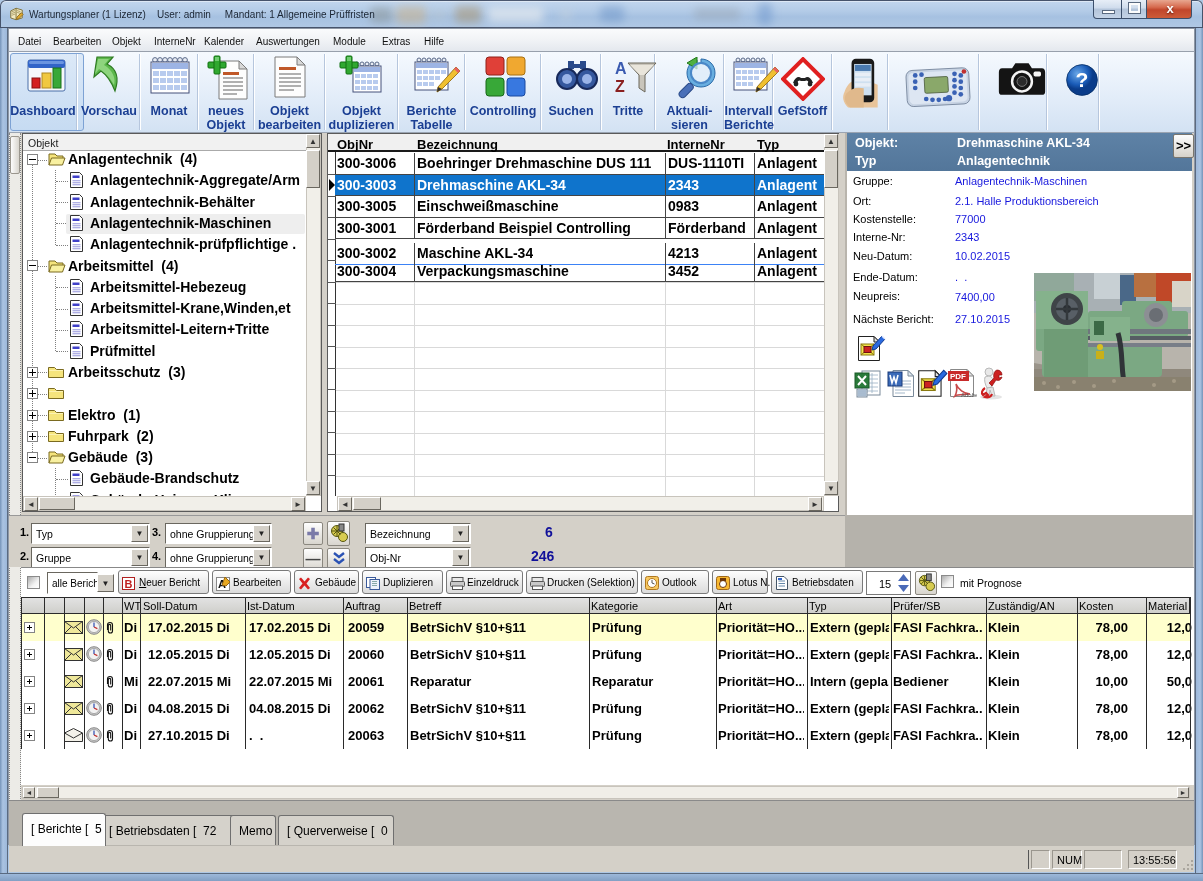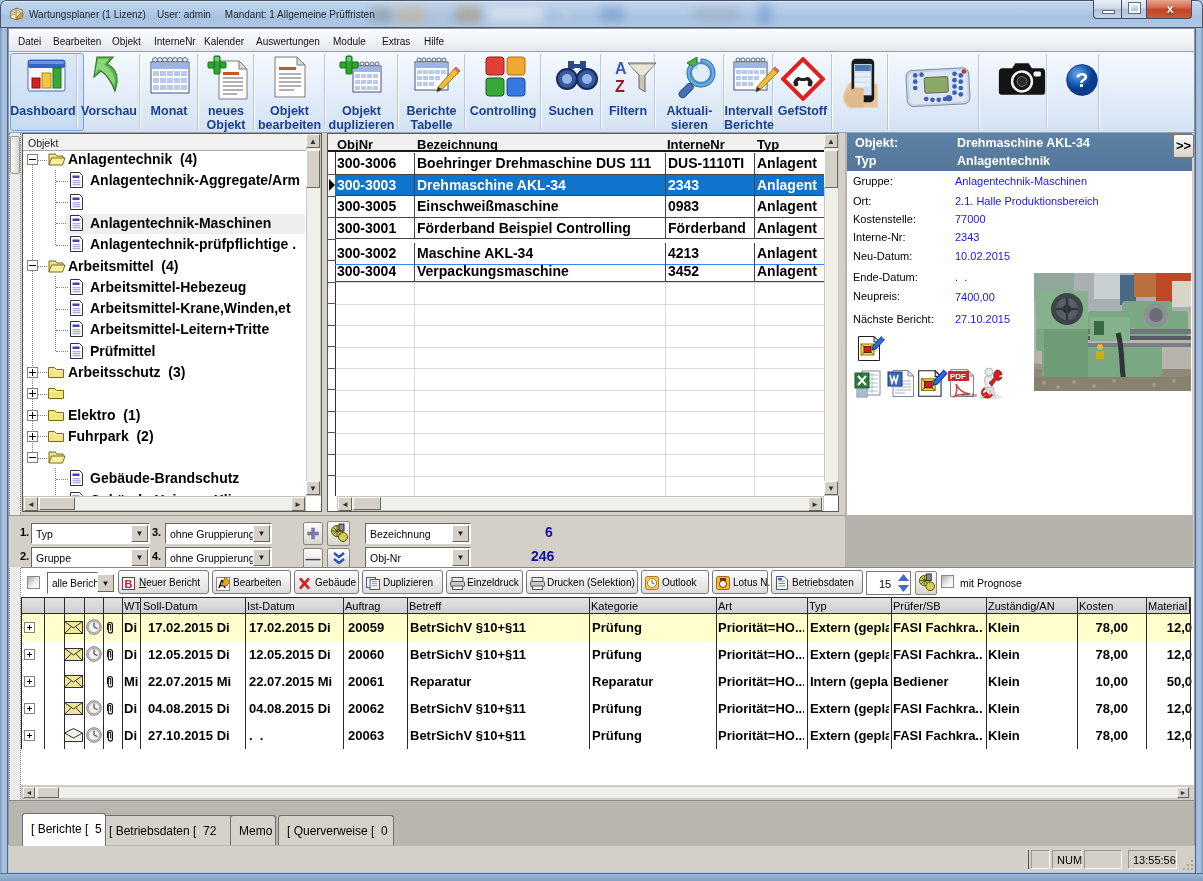--- a/index.html
+++ b/index.html
@@ -169,21 +169,21 @@
 
     <div class="tlabel" style="left:-6px;width:80px">Dashboard</div>
     <div class="tlabel" style="left:68px;width:64px">Vorschau</div>
     <div class="tlabel" style="left:131px;width:58px">Monat</div>
     <div class="tlabel" style="left:189px;width:56px">neues<br>Objekt</div>
     <div class="tlabel" style="left:245px;width:71px">Objekt<br>bearbeiten</div>
     <div class="tlabel" style="left:316px;width:73px">Objekt<br>duplizieren</div>
     <div class="tlabel" style="left:389px;width:67px">Berichte<br>Tabelle</div>
     <div class="tlabel" style="left:456px;width:76px">Controlling</div>
     <div class="tlabel" style="left:532px;width:60px">Suchen</div>
-    <div class="tlabel" style="left:592px;width:54px">Filtern</div>
+    <div class="tlabel" style="left:592px;width:54px">Tritte</div>
     <div class="tlabel" style="left:646px;width:69px">Aktuali-<br>sieren</div>
     <div class="tlabel" style="left:715px;width:49px">Intervall<br>Berichte</div>
     <div class="tlabel" style="left:764px;width:59px">GefStoff</div>
 
     <svg class="ticon" style="left:18px" width="40" height="44" viewBox="0 0 40 44">
       <rect x="1" y="5" width="37" height="31" rx="2" fill="#f6f8fb" stroke="#4a6ea8"></rect>
       <rect x="1" y="5" width="37" height="8" rx="2" fill="#3264c8"></rect>
       <rect x="2" y="6" width="35" height="3" rx="1.5" fill="#6a94e0"></rect>
       <rect x="5" y="23" width="8" height="10" fill="#d42020" stroke="#8a1010"></rect>
       <rect x="15" y="18" width="9" height="15" fill="#f0c840" stroke="#b08820"></rect>
@@ -478,20 +478,21 @@
 <div class="trow" style="left:45px;top:-1px;width:237px">Anlagentechnik&nbsp; (4)</div>
 <div style="position:absolute;left:33px;top:29px;width:12px;height:1px;border-top:1px dotted #808080"></div>
 <svg style="position:absolute;left:47px;top:20px" width="14" height="16">
           <use href="#doc"></use>
         </svg>
 <div class="trow" style="left:67px;top:20px;width:215px">Anlagentechnik-Aggregate/Arm</div>
 <div style="position:absolute;left:33px;top:50px;width:12px;height:1px;border-top:1px dotted #808080"></div>
 <svg style="position:absolute;left:47px;top:42px" width="14" height="16">
           <use href="#doc"></use>
         </svg>
+<div class="trow" style="left:67px;top:42px;width:215px">Anlagentechnik-Behälter</div>
 <div style="position:absolute;left:33px;top:71px;width:12px;height:1px;border-top:1px dotted #808080"></div>
 <div style="position:absolute;left:43px;top:62px;width:239px;height:20px;background:#eeeeee;border-radius:2px"></div>
 <svg style="position:absolute;left:47px;top:63px" width="14" height="16">
           <use href="#doc"></use>
         </svg>
 <div class="trow" style="left:67px;top:63px;width:215px">Anlagentechnik-Maschinen</div>
 <div style="position:absolute;left:33px;top:93px;width:12px;height:1px;border-top:1px dotted #808080"></div>
 <svg style="position:absolute;left:47px;top:84px" width="14" height="16">
           <use href="#doc"></use>
         </svg>
@@ -543,20 +544,21 @@
 <div class="expbox plus" style="left:4px;top:279px"></div>
 <svg style="position:absolute;left:24px;top:276px" width="19" height="16">
           <use href="#fold_c"></use>
         </svg>
 <div class="trow" style="left:45px;top:276px;width:237px">Fuhrpark&nbsp; (2)</div>
 <div style="position:absolute;left:15px;top:306px;width:9px;height:1px;border-top:1px dotted #808080"></div>
 <div class="expbox minus" style="left:4px;top:300px"></div>
 <svg style="position:absolute;left:24px;top:297px" width="19" height="16">
           <use href="#fold_o"></use>
         </svg>
+<div class="trow" style="left:45px;top:297px;width:237px">Gebäude&nbsp; (3)</div>
 <div style="position:absolute;left:33px;top:327px;width:12px;height:1px;border-top:1px dotted #808080"></div>
 <svg style="position:absolute;left:47px;top:318px" width="14" height="16">
           <use href="#doc"></use>
         </svg>
 <div class="trow" style="left:67px;top:318px;width:215px">Gebäude-Brandschutz</div>
 
 <svg style="position:absolute;left:47px;top:340px" width="14" height="16">
           <use href="#doc"></use>
         </svg>
 <div class="trow" style="left:67px;top:340px;width:215px">Gebäude-Heizung-Klima</div>

